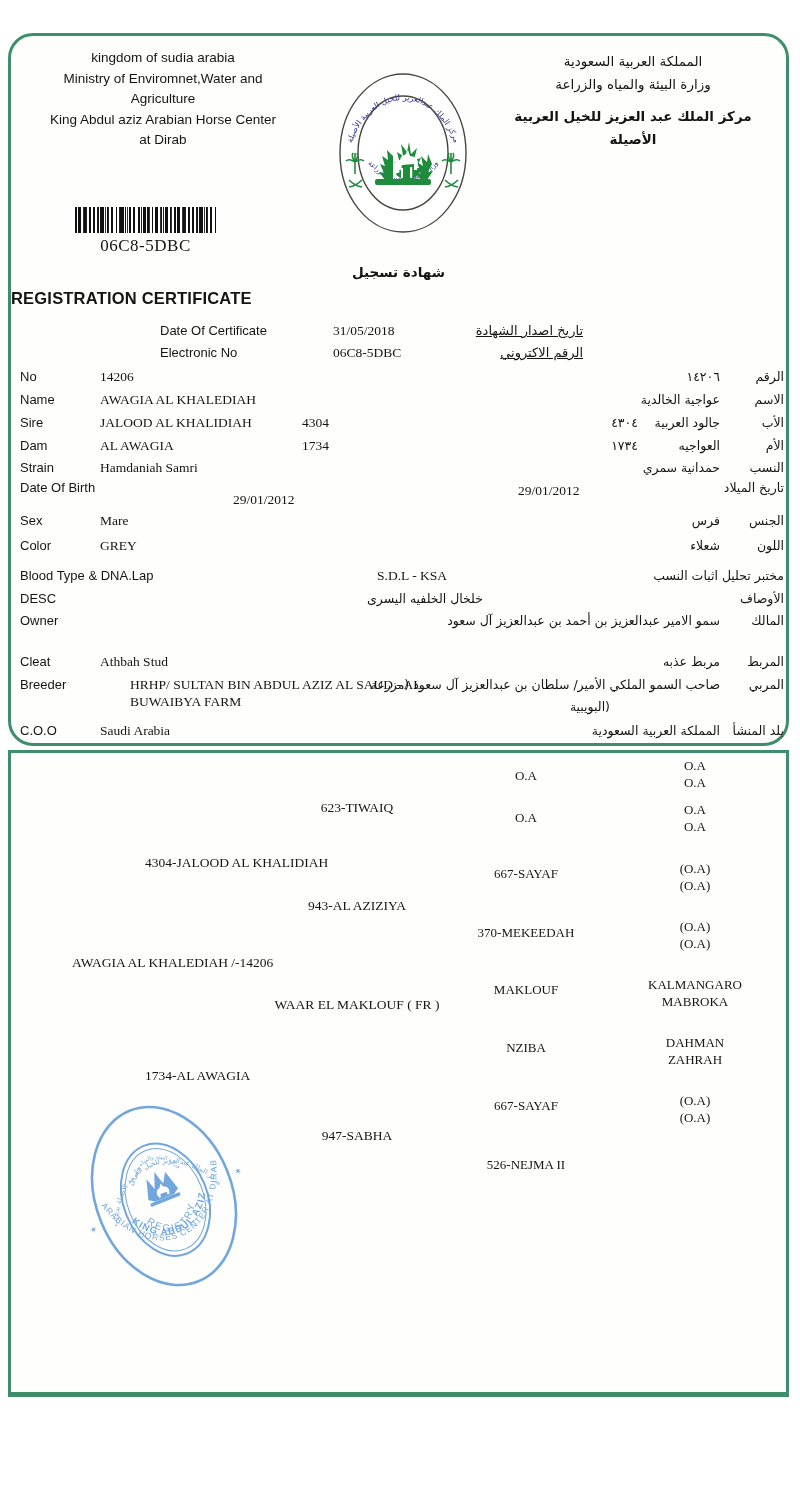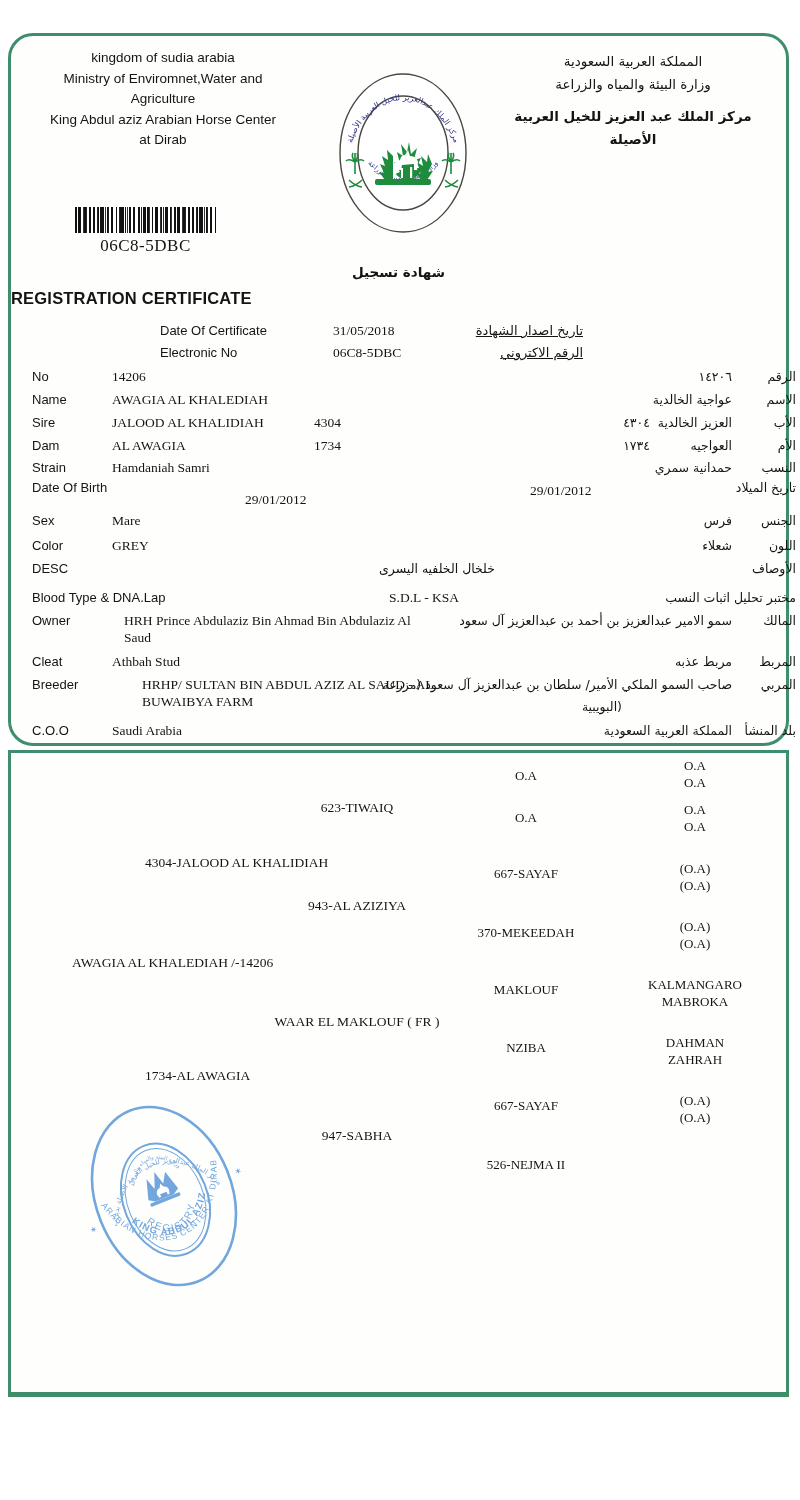--- a/index.html
+++ b/index.html
@@ -27,21 +27,21 @@
   
   #title-ar{top:228px;left:0;width:775px;text-align:center;font-size:13.5px;font-weight:bold;}
   #title-en{top:253px;left:0;width:775px;text-align:left;font-size:16.5px;font-weight:bold;letter-spacing:.2px;}
   
   .mrow{position:absolute;left:0;width:775px;height:22px;}
   #meta1{top:287px;} #meta2{top:309px;}
   .mrow .ml{position:absolute;left:149px;font-size:13px;}
   .mrow .mv{position:absolute;left:322px;font-size:13.5px;}
   .mrow .ma{position:absolute;right:203px;font-size:13px;text-decoration:underline;}
   
-  #details{top:332px;left:0;width:688px;padding-left:12px;}
+  #details{top:332px;left:0;width:688px;}
   .drow{position:relative;width:775px;}
   .drow span{position:absolute;top:0;white-space:nowrap;line-height:17px;font-size:13px;}
   .le{left:9px;}
   .ve{left:89px;font-family:"Liberation Serif",serif;font-size:13.5px !important;}
   .ne{left:291px;font-family:"Liberation Serif",serif;font-size:13.5px !important;}
   .na{right:148px;}
   .va{right:66px;}
   .la{right:2px;}
   .ar-sp{font-family:"DejaVu Sans",sans-serif;direction:rtl;unicode-bidi:embed;font-size:12.5px !important;}
   .wrap2{white-space:normal !important;line-height:18px;}
@@ -140,21 +140,21 @@
       <span class="ve">AWAGIA AL KHALEDIAH</span>
       <span class="va ar-sp">عواجية الخالدية</span>
       <span class="la ar-sp">الاسم</span>
     </div>
 
     <div class="drow" style="height:23px">
       <span class="le">Sire</span>
       <span class="ve">JALOOD AL KHALIDIAH</span>
       <span class="ne">4304</span>
       <span class="na ar-sp">٤٣٠٤</span>
-      <span class="va ar-sp">العزيز الخالدية</span>
+      <span class="va ar-sp">جالود العربية</span>
       <span class="la ar-sp">الأب</span>
     </div>
 
     <div class="drow" style="height:22px">
       <span class="le">Dam</span>
       <span class="ve">AL AWAGIA</span>
       <span class="ne">1734</span>
       <span class="na ar-sp">١٧٣٤</span>
       <span class="va ar-sp">العواجيه</span>
       <span class="la ar-sp">الأم</span>
@@ -181,35 +181,34 @@
       <span class="la ar-sp">الجنس</span>
     </div>
 
     <div class="drow" style="height:23px">
       <span class="le">Color</span>
       <span class="ve">GREY</span>
       <span class="va ar-sp">شعلاء</span>
       <span class="la ar-sp">اللون</span>
     </div>
 
+    <div class="drow" style="height:23px;margin-top:7px">
+      <span class="le">Blood Type &amp; DNA.Lap</span>
+      <span class="ve" style="left:366px">S.D.L - KSA</span>
+      <span class="la ar-sp">مختبر تحليل اثبات النسب</span>
+    </div>
+
     <div class="drow" style="height:22px">
       <span class="le">DESC</span>
       <span class="ar-sp" style="left:414px;transform:translateX(-50%)">خلخال الخلفيه اليسرى</span>
       <span class="la ar-sp">الأوصاف</span>
     </div>
 
-    <div class="drow" style="height:23px;margin-top:7px">
-      <span class="le">Blood Type &amp; DNA.Lap</span>
-      <span class="ve" style="left:366px">S.D.L - KSA</span>
-      <span class="la ar-sp">مختبر تحليل اثبات النسب</span>
-    </div>
-
     <div class="drow" style="height:41px">
       <span class="le">Owner</span>
-      <span class="ve wrap2" style="left:101px;width:300px">HRH Prince Abdulaziz  Bin Ahmad Bin Abdulaziz Al Saud</span>
       <span class="va ar-sp">سمو الامير عبدالعزيز بن أحمد بن عبدالعزيز آل سعود</span>
       <span class="la ar-sp">المالك</span>
     </div>
 
     <div class="drow" style="height:23px">
       <span class="le">Cleat</span>
       <span class="ve">Athbah Stud</span>
       <span class="va ar-sp">مربط عذبه</span>
       <span class="la ar-sp">المربط</span>
     </div>
@@ -233,21 +232,21 @@
 
 <div class="box" id="pedigree-box">
 
   <div class="pnode" style="left:61px;top:202px">AWAGIA AL KHALEDIAH /-14206</div>
 
   <div class="pnode" style="left:134px;top:102px">4304-JALOOD AL KHALIDIAH</div>
   <div class="pnode" style="left:134px;top:315px">1734-AL AWAGIA</div>
 
   <div class="pnode pcenter" style="left:346px;top:47px">623-TIWAIQ</div>
   <div class="pnode pcenter" style="left:346px;top:145px">943-AL AZIZIYA</div>
-  <div class="pnode pcenter" style="left:346px;top:261px">WAAR EL  MAKLOUF ( FR )</div>
+  <div class="pnode pcenter" style="left:346px;top:244px">WAAR EL  MAKLOUF ( FR )</div>
   <div class="pnode pcenter" style="left:346px;top:375px">947-SABHA</div>
 
   <div class="pnode pcenter" style="left:515px;top:15px;font-size:13px">O.A</div>
   <div class="pnode pcenter" style="left:515px;top:57px;font-size:13px">O.A</div>
   <div class="pnode pcenter" style="left:515px;top:113px;font-size:13px">667-SAYAF</div>
   <div class="pnode pcenter" style="left:515px;top:172px;font-size:13px">370-MEKEEDAH</div>
   <div class="pnode pcenter" style="left:515px;top:229px;font-size:13px">MAKLOUF</div>
   <div class="pnode pcenter" style="left:515px;top:287px;font-size:13px">NZIBA</div>
   <div class="pnode pcenter" style="left:515px;top:345px;font-size:13px">667-SAYAF</div>
   <div class="pnode pcenter" style="left:515px;top:404px;font-size:13px">526-NEJMA II</div>

